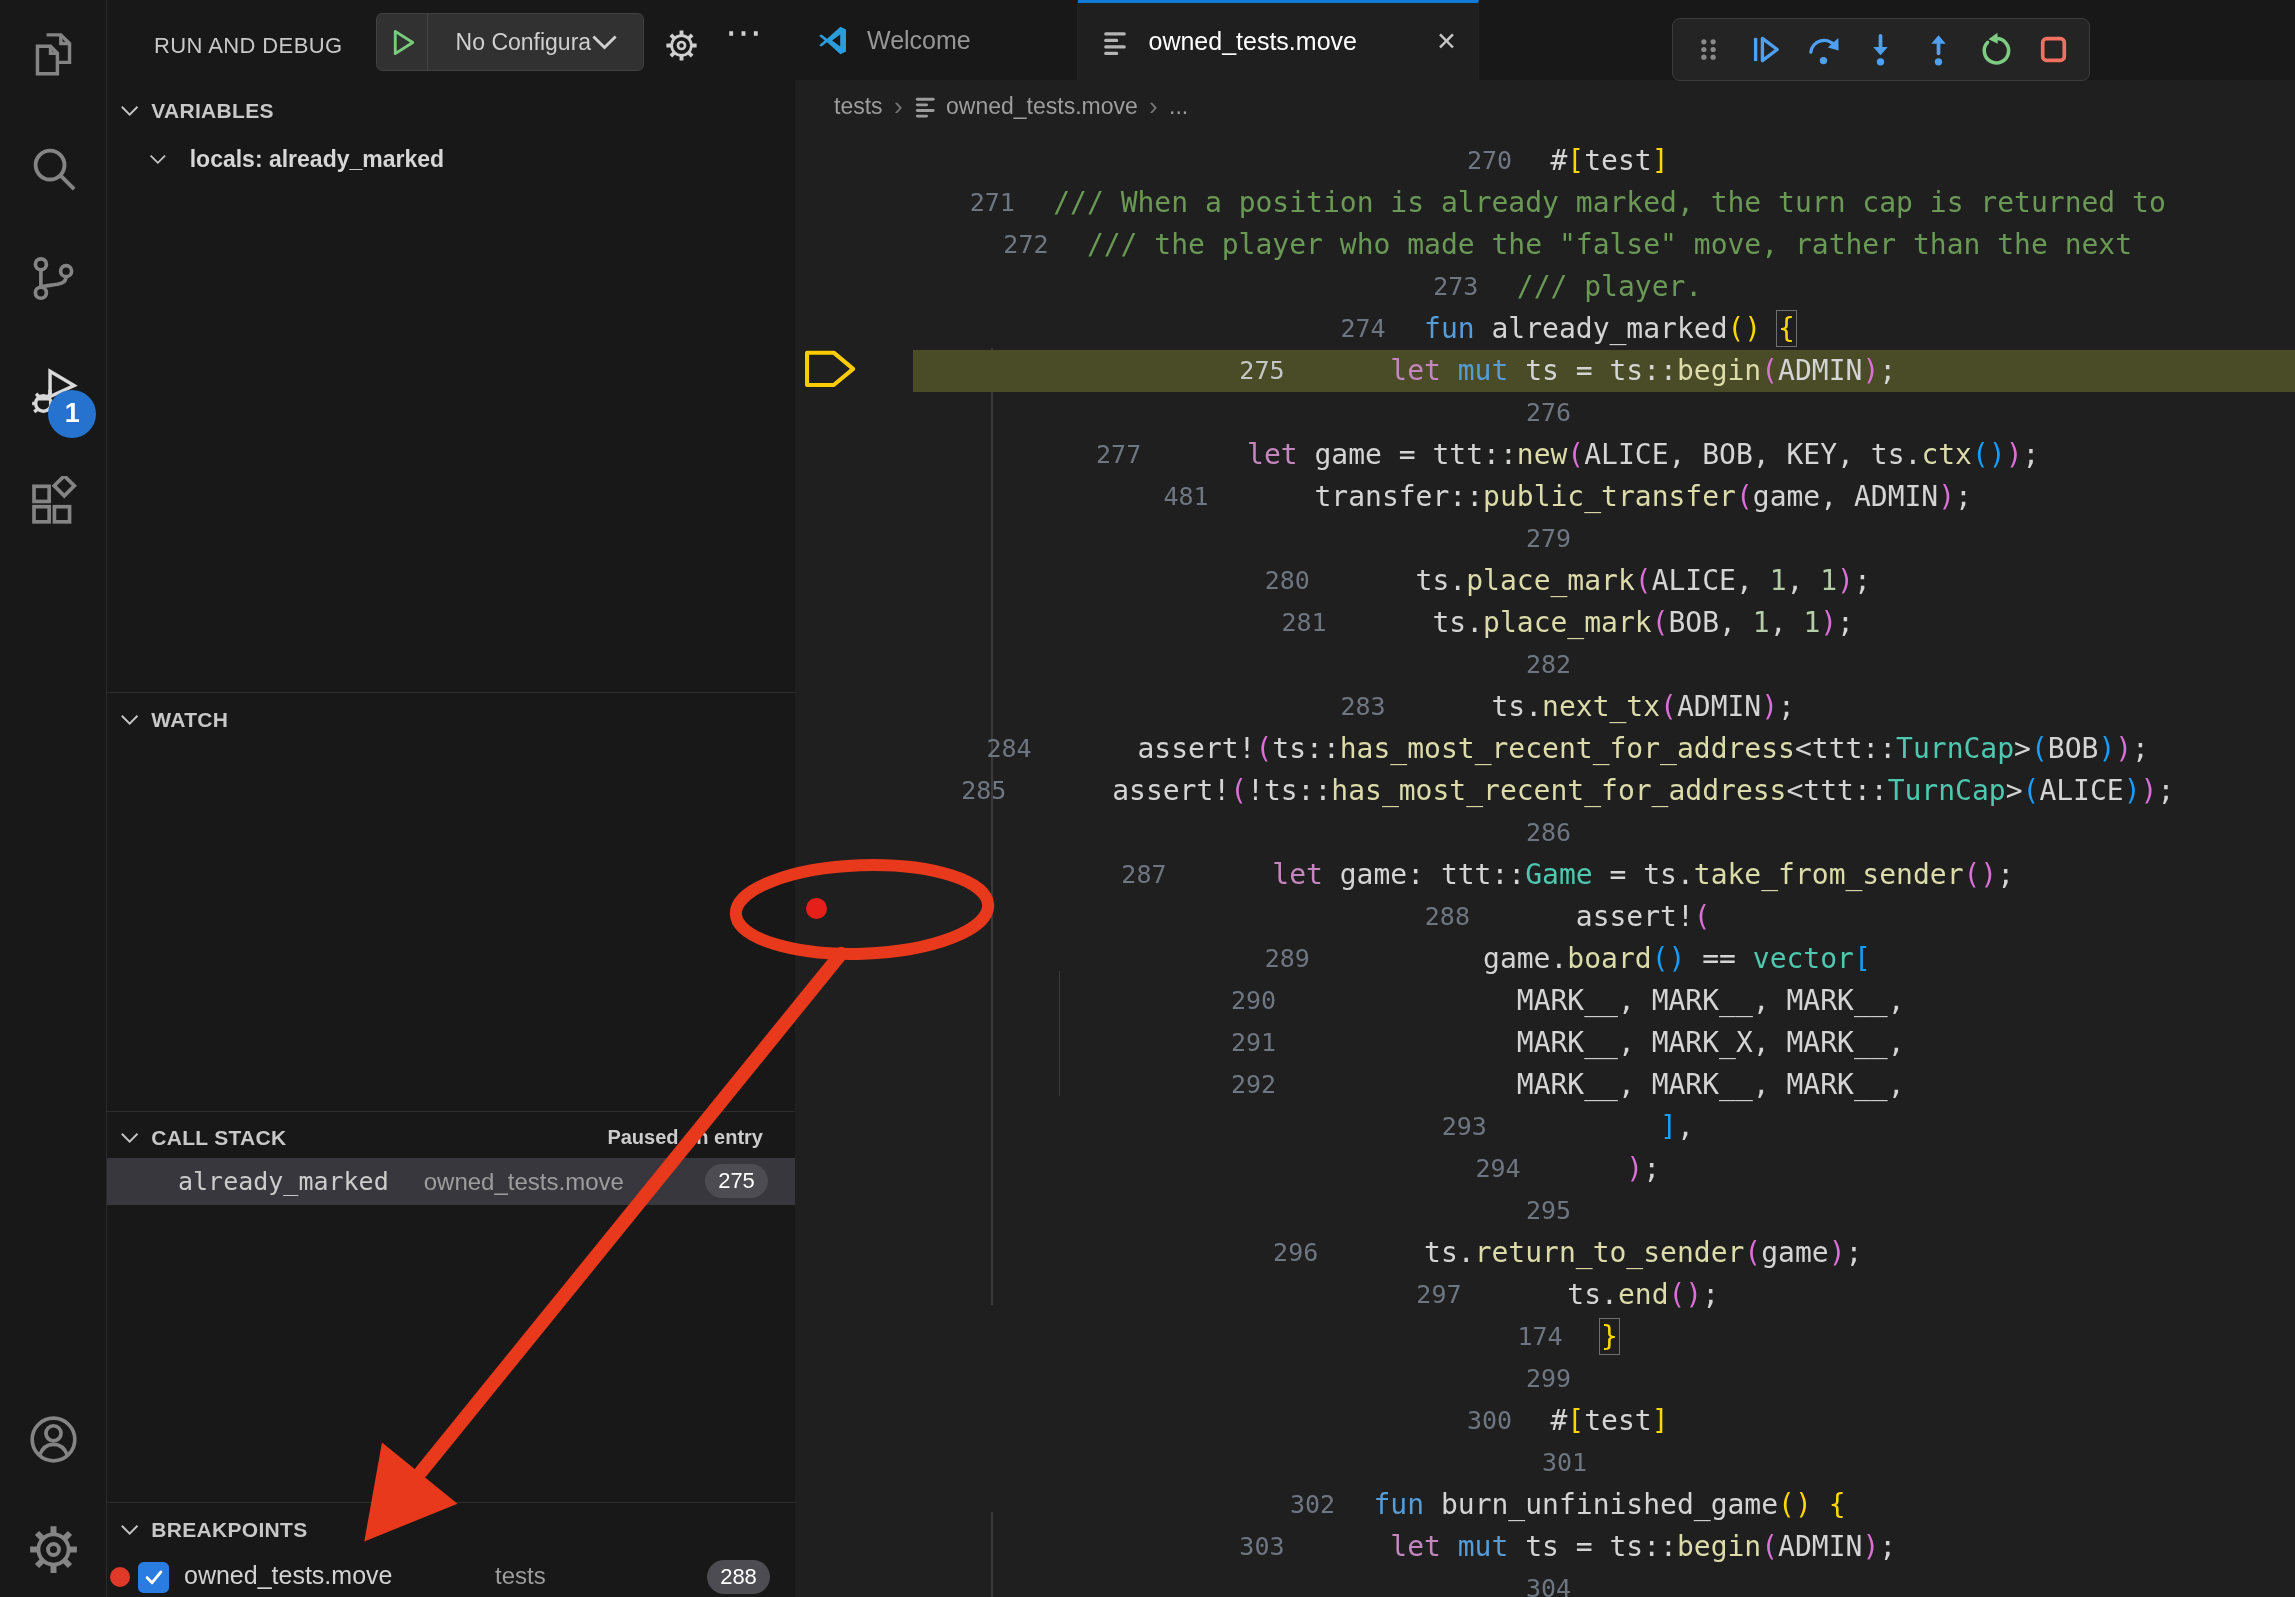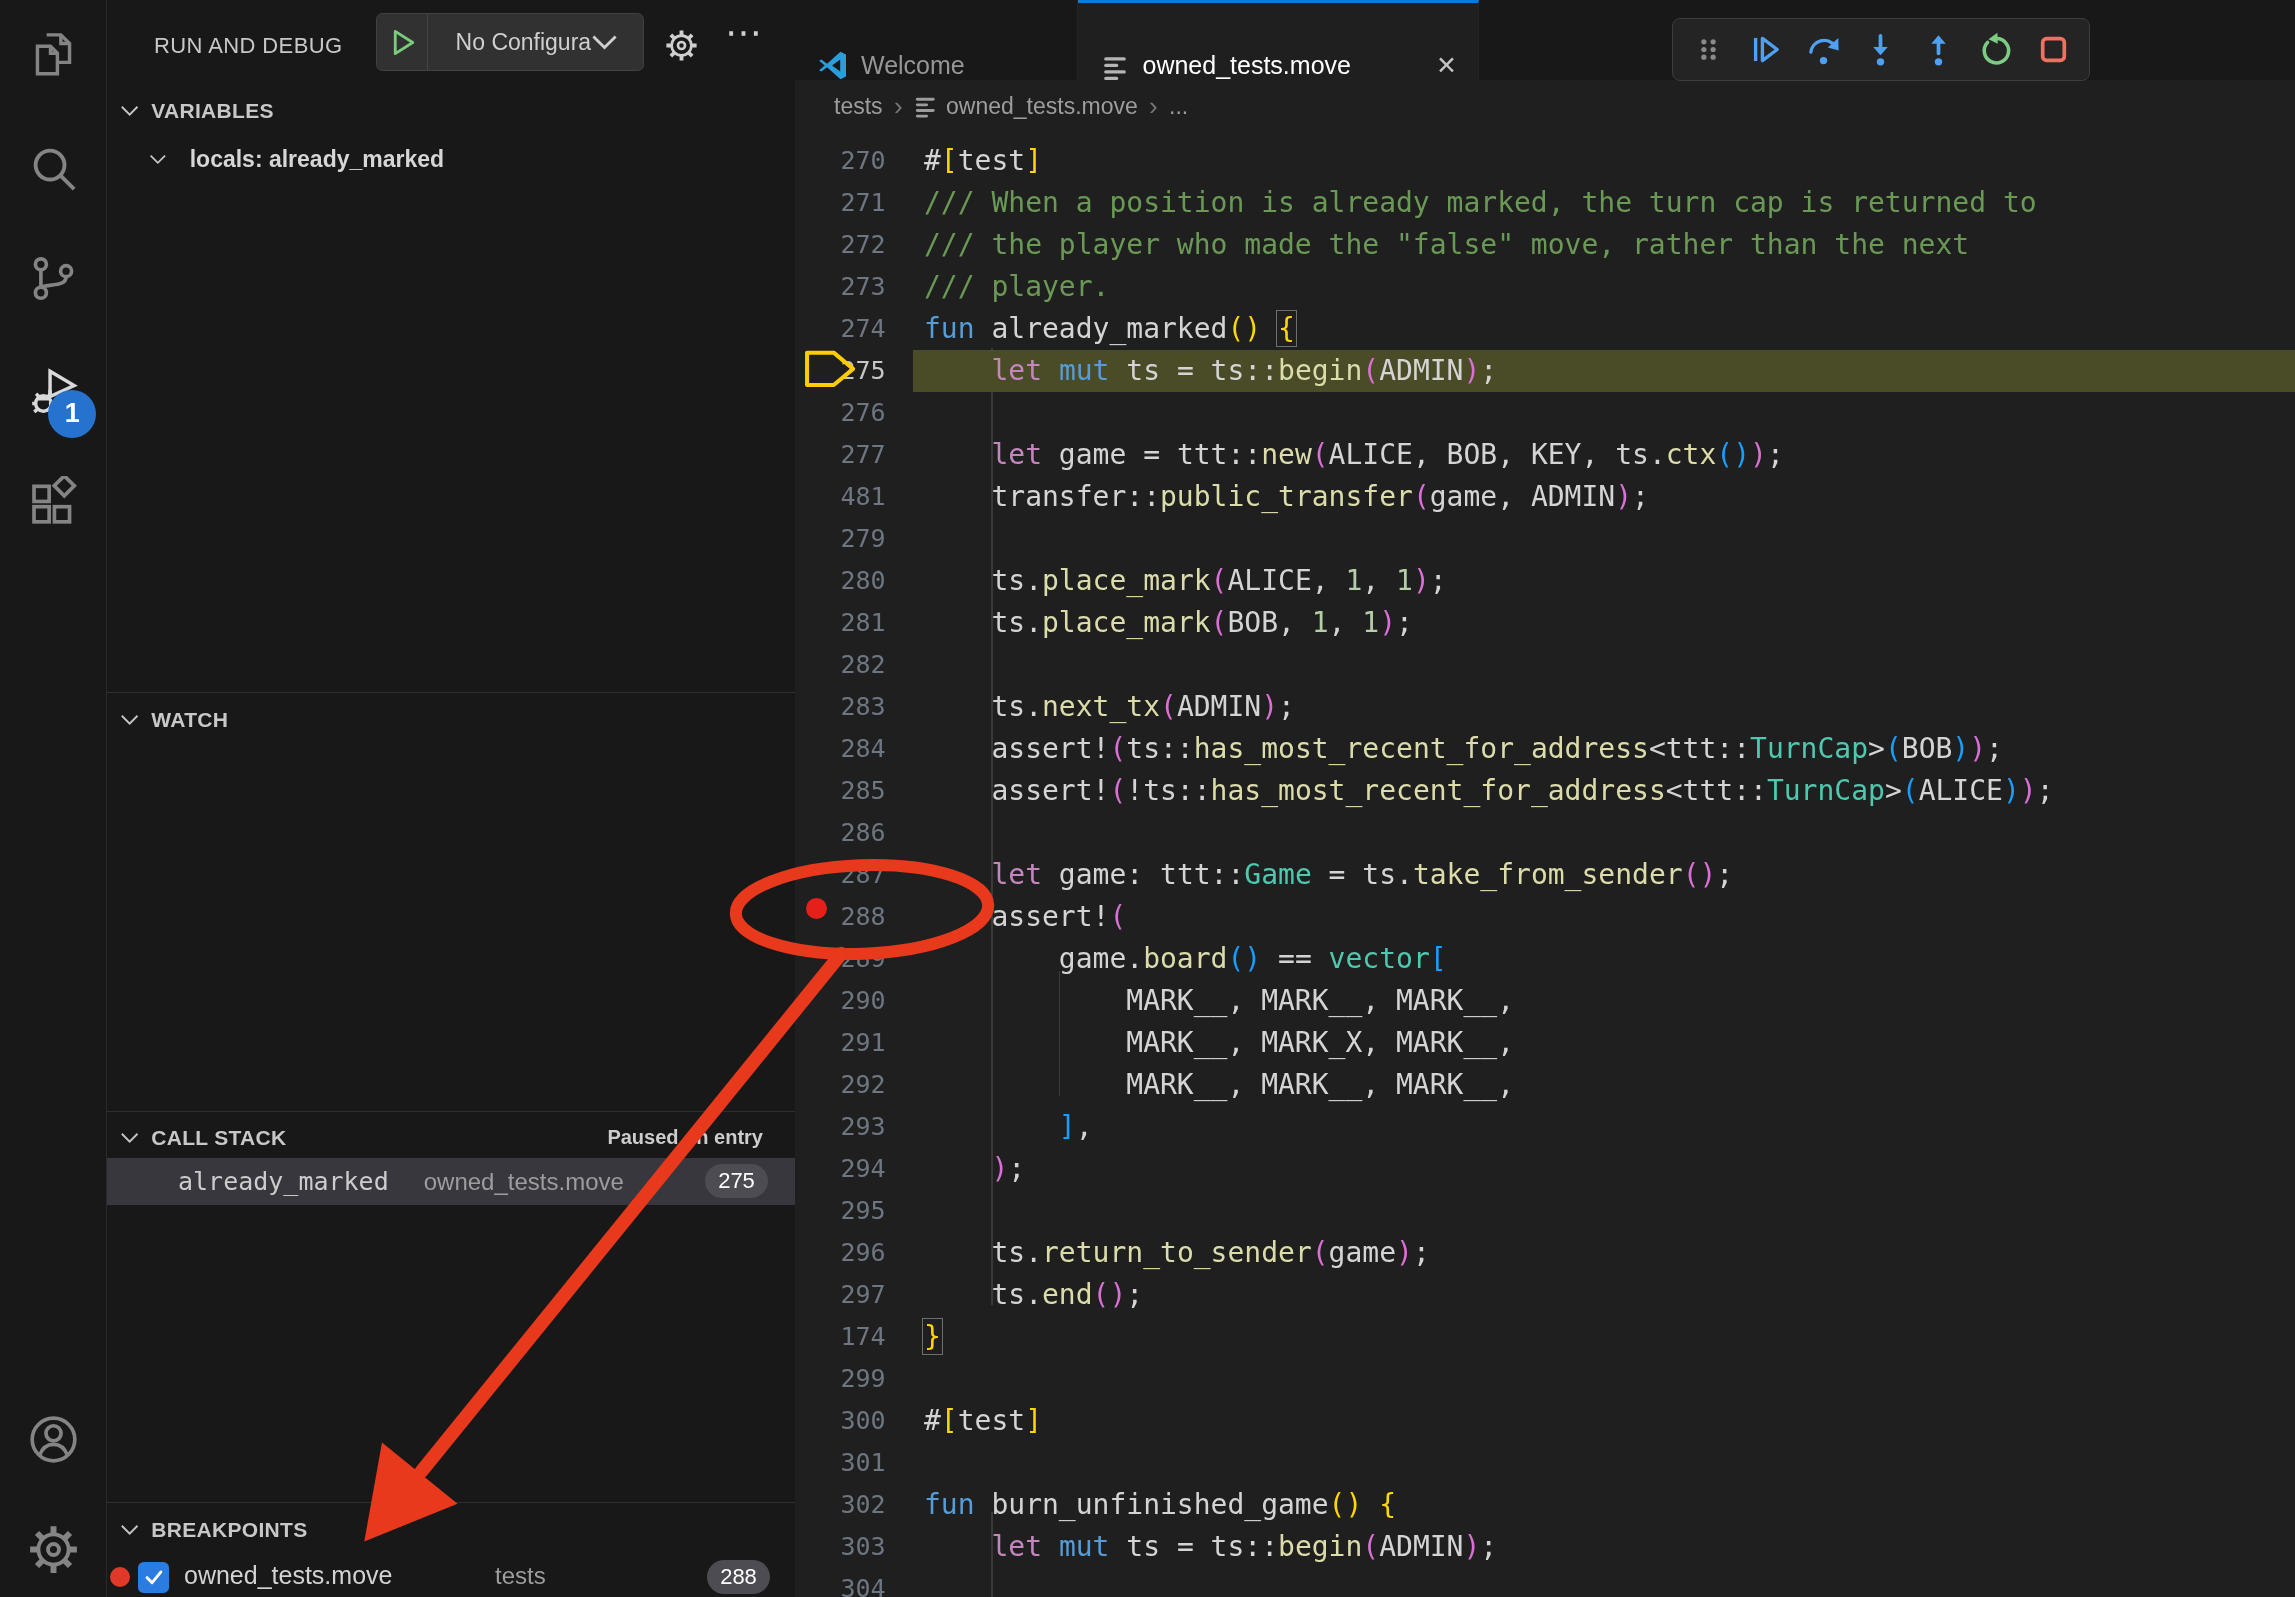--- a/index.html
+++ b/index.html
@@ -49,21 +49,21 @@
   .bp-dot-side{position:absolute;left:3.2px;top:11.3px;width:20px;height:20px;border-radius:50%;background:#e0392a;}
   .bp-check{position:absolute;left:31px;top:5.6px;width:31px;height:31px;border-radius:5.6px;background:#2b7ce0;
             display:flex;align-items:center;justify-content:center;}
   .bp-file{position:absolute;left:77px;top:4.8px;font-size:25px;color:#d2d2d2;white-space:nowrap;}
   .bp-dir{position:absolute;left:388px;top:5.6px;font-size:24px;color:#9d9d9d;}
   .bp-pill{top:4px;right:25px;}
 
   
   .editor{position:absolute;left:795px;top:0;right:0;height:100%;background:#1f1f1f;}
   .tabbar{position:absolute;top:0;left:0;right:0;height:80px;background:#181818;display:flex;}
-  .tab{height:100%;display:flex;align-items:flex-end;box-sizing:border-box;border-right:0.8px solid #242424;background:#181818;}
+  .tab{height:100%;display:flex;align-items:center;box-sizing:border-box;border-right:0.8px solid #242424;background:#181818;gap:6px;}
   .tab-welcome{width:283px;padding-left:22.5px;color:#969696;}
   .tab-active{width:401px;padding-left:24px;background:#1f1f1f;border-top:3.2px solid #0d7ad8;color:#ffffff;}
   .tab-label{font-size:25px;margin-left:14.5px;white-space:nowrap;}
   .tab-close{margin-left:auto;margin-right:21px;font-size:25px;color:#c5c5c5;}
   .tabrest{flex:1;background:#181818;}
 
   .dbg-toolbar{position:absolute;left:877px;top:17.7px;width:418px;height:63px;background:#242425;border:0.8px solid #3c3c3c;
                border-radius:8px;display:flex;align-items:center;justify-content:space-around;padding:0 6.4px;box-sizing:border-box;z-index:5;}
   .dt-icon{width:39px;height:39px;display:flex;align-items:center;justify-content:center;}
   .dt-icon svg{width:37px;height:37px;}
@@ -73,21 +73,21 @@
   .bc-sep{margin:0 11.3px;color:#767676;font-size:26px;}
   .bc-icon{margin-right:9.7px;color:#9d9d9d;}
   .bc-item{white-space:nowrap;}
 
   
   .code{position:absolute;top:140px;left:0;right:0;font-family:"DejaVu Sans Mono",monospace;font-size:28px;line-height:42px;}
   .guide{position:absolute;width:1.6px;background:#3a3a3a;}
   .g1{left:calc(129px + 4ch);top:208px;height:957px;}
   .g2{left:calc(129px + 8ch);top:831px;height:125px;}
   .g3{left:calc(129px + 4ch);top:1372px;height:85px;}
-  .row{position:relative;height:42px;display:flex;white-space:pre;}
+  .row{position:relative;height:42px;display:flex;white-space:pre;justify-content:center;}
   .row .num{flex:none;width:97px;box-sizing:border-box;padding-right:6.4px;text-align:right;color:#6e7681;font-size:25px;}
   .row .txt{flex:none;margin-left:32px;}
   .row.current{background:linear-gradient(to bottom,#5a5527 0,#5a5527 3.2px,#4a4b27 3.2px,#4a4b27 39px,#5a5527 39px,#5a5527 100%) ;
                background-clip:content-box;}
   .row.current{background:linear-gradient(to right,transparent 118px,#4a4b27 118px);}
   .row.current .num{color:#c6c6c6;}
   .tk-d{color:#d4d4d4}.tk-cmt{color:#6a9955}.tk-kw{color:#569cd6}.tk-ctrl{color:#c586c0}
   .tk-fn{color:#dcdcaa}.tk-type{color:#4ec9b0}.tk-num{color:#b5cea8}
   .tk-b1{color:#ffd700}.tk-b2{color:#da70d6}.tk-b3{color:#179fff}
   .tk-b1x{color:#ffd700;outline:1.6px solid #6e6e6e;outline-offset:1.6px;}

